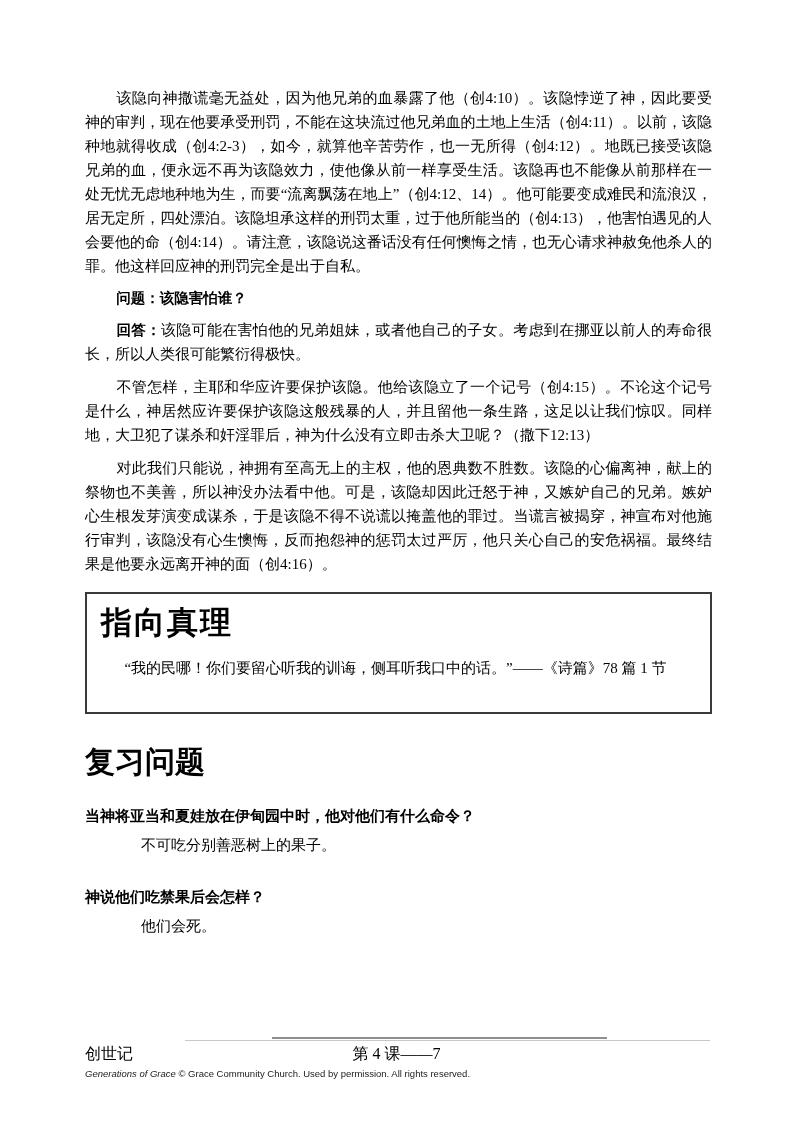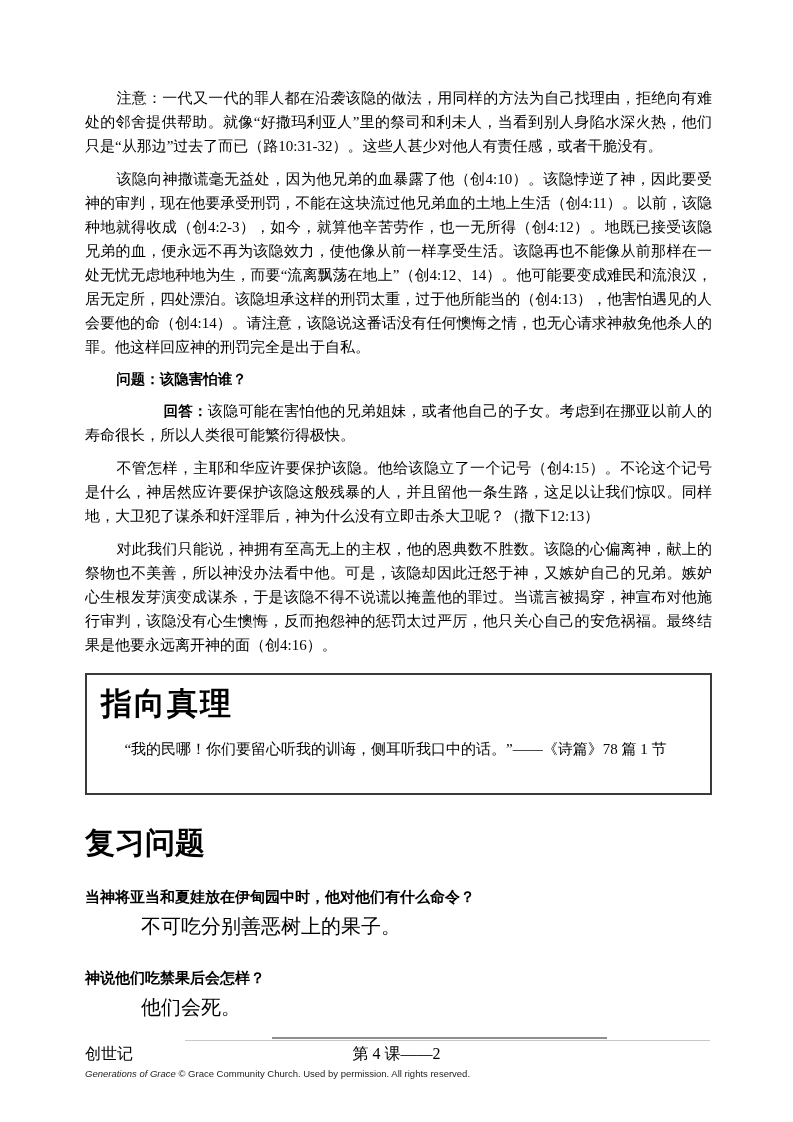--- a/index.html
+++ b/index.html
@@ -29,21 +29,20 @@
     font-weight: bold;
     font-size: 14.5px;
     line-height: 24px;
     text-indent: 2.15em;
     margin: 5px 0 7px 0;
   }
   .label-bold {
     font-family: "Liberation Sans", sans-serif;
     font-weight: bold;
     font-size: 14.5px;
-    margin-left: 47px;
   }
   .truth-box {
     border: 2px solid #3a3a3a;
     margin-top: 16px;
     padding: 4px 20px 16px 14px;
   }
   .truth-box-title {
     font-family: "Liberation Serif", serif;
     font-weight: bold;
     font-size: 31px;
@@ -70,21 +69,21 @@
   }
   .review-question {
     font-family: "Liberation Sans", sans-serif;
     font-weight: bold;
     font-size: 15px;
     line-height: 22px;
     margin: 0 0 7px 0;
   }
   .review-answer {
     font-family: "Liberation Sans", sans-serif;
-    font-size: 20px;
+    font-size: 15px;
     line-height: 22px;
     margin: 0 0 30px 56px;
   }
   .footer-rule-light {
     position: absolute; left: 185px; top: 1040px;
     width: 525px; height: 0;
     border-top: 1px solid #c8c8c8;
   }
   .footer-rule-dark {
     position: absolute; left: 272px; top: 1037px;
@@ -106,21 +105,20 @@
     font-size: 9.5px;
     color: #1a1a1a;
   }
   .footer-copy .brand { font-style: italic; }
 </style>
 </head>
 <body>
 
 <div class="content">
 
-  <p class="para">注意：一代又一代的罪人都在沿袭该隐的做法，用同样的方法为自己找理由，拒绝向有难处的邻舍提供帮助。就像“好撒玛利亚人”里的祭司和利未人，当看到别人身陷水深火热，他们只是“从那边”过去了而已（路10:31-32）。这些人甚少对他人有责任感，或者干脆没有。</p>
 
   <p class="para">该隐向神撒谎毫无益处，因为他兄弟的血暴露了他（创4:10）。该隐悖逆了神，因此要受神的审判，现在他要承受刑罚，不能在这块流过他兄弟血的土地上生活（创4:11）。以前，该隐种地就得收成（创4:2-3），如今，就算他辛苦劳作，也一无所得（创4:12）。地既已接受该隐兄弟的血，便永远不再为该隐效力，使他像从前一样享受生活。该隐再也不能像从前那样在一处无忧无虑地种地为生，而要“流离飘荡在地上”（创4:12、14）。他可能要变成难民和流浪汉，居无定所，四处漂泊。该隐坦承这样的刑罚太重，过于他所能当的（创4:13），他害怕遇见的人会要他的命（创4:14）。请注意，该隐说这番话没有任何懊悔之情，也无心请求神赦免他杀人的罪。他这样回应神的刑罚完全是出于自私。</p>
 
   <p class="q-line"><span>问题：</span><span>该隐害怕谁？</span></p>
 
   <p class="para"><span class="label-bold">回答：</span><span>该隐可能在害怕他的兄弟姐妹，或者他自己的子女。考虑到在挪亚以前人的寿命很长，所以人类很可能繁衍得极快。</span></p>
 
   <p class="para">不管怎样，主耶和华应许要保护该隐。他给该隐立了一个记号（创4:15）。不论这个记号是什么，神居然应许要保护该隐这般残暴的人，并且留他一条生路，这足以让我们惊叹。同样地，大卫犯了谋杀和奸淫罪后，神为什么没有立即击杀大卫呢？（撒下12:13）</p>
 
   <p class="para">对此我们只能说，神拥有至高无上的主权，他的恩典数不胜数。该隐的心偏离神，献上的祭物也不美善，所以神没办法看中他。可是，该隐却因此迁怒于神，又嫉妒自己的兄弟。嫉妒心生根发芽演变成谋杀，于是该隐不得不说谎以掩盖他的罪过。当谎言被揭穿，神宣布对他施行审判，该隐没有心生懊悔，反而抱怨神的惩罚太过严厉，他只关心自己的安危祸福。最终结果是他要永远离开神的面（创4:16）。</p>
@@ -136,14 +134,14 @@
   <p class="review-answer">不可吃分别善恶树上的果子。</p>
 
   <p class="review-question">神说他们吃禁果后会怎样？</p>
   <p class="review-answer">他们会死。</p>
 
 </div>
 
 <div class="footer-rule-light"></div>
 <div class="footer-rule-dark"></div>
 <div class="footer-left">创世记</div>
-<div class="footer-center">第 4 课——2</div>
+<div class="footer-center">第 4 课——7</div>
 <div class="footer-copy"><span class="brand">Generations of Grace</span><span> © Grace Community Church. Used by permission. All rights reserved.</span></div>
 
 </body></html>

